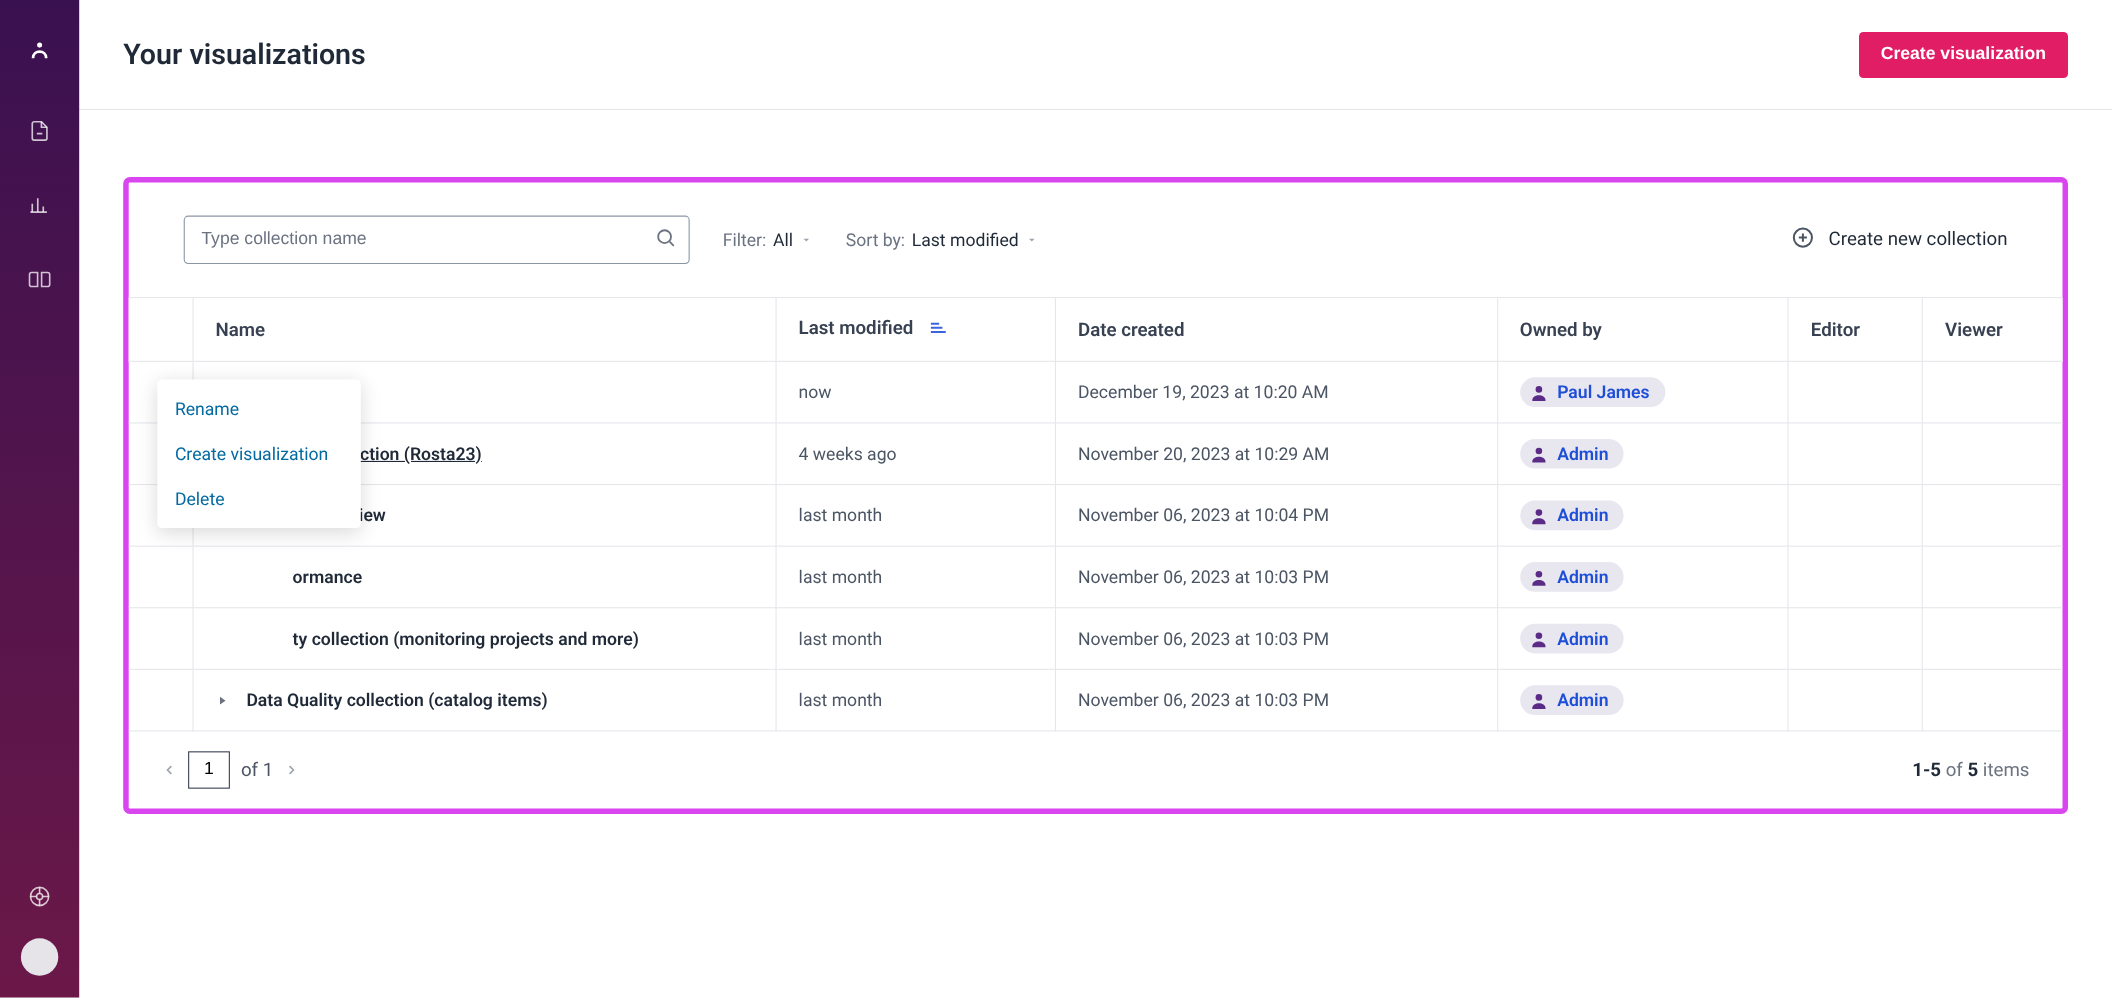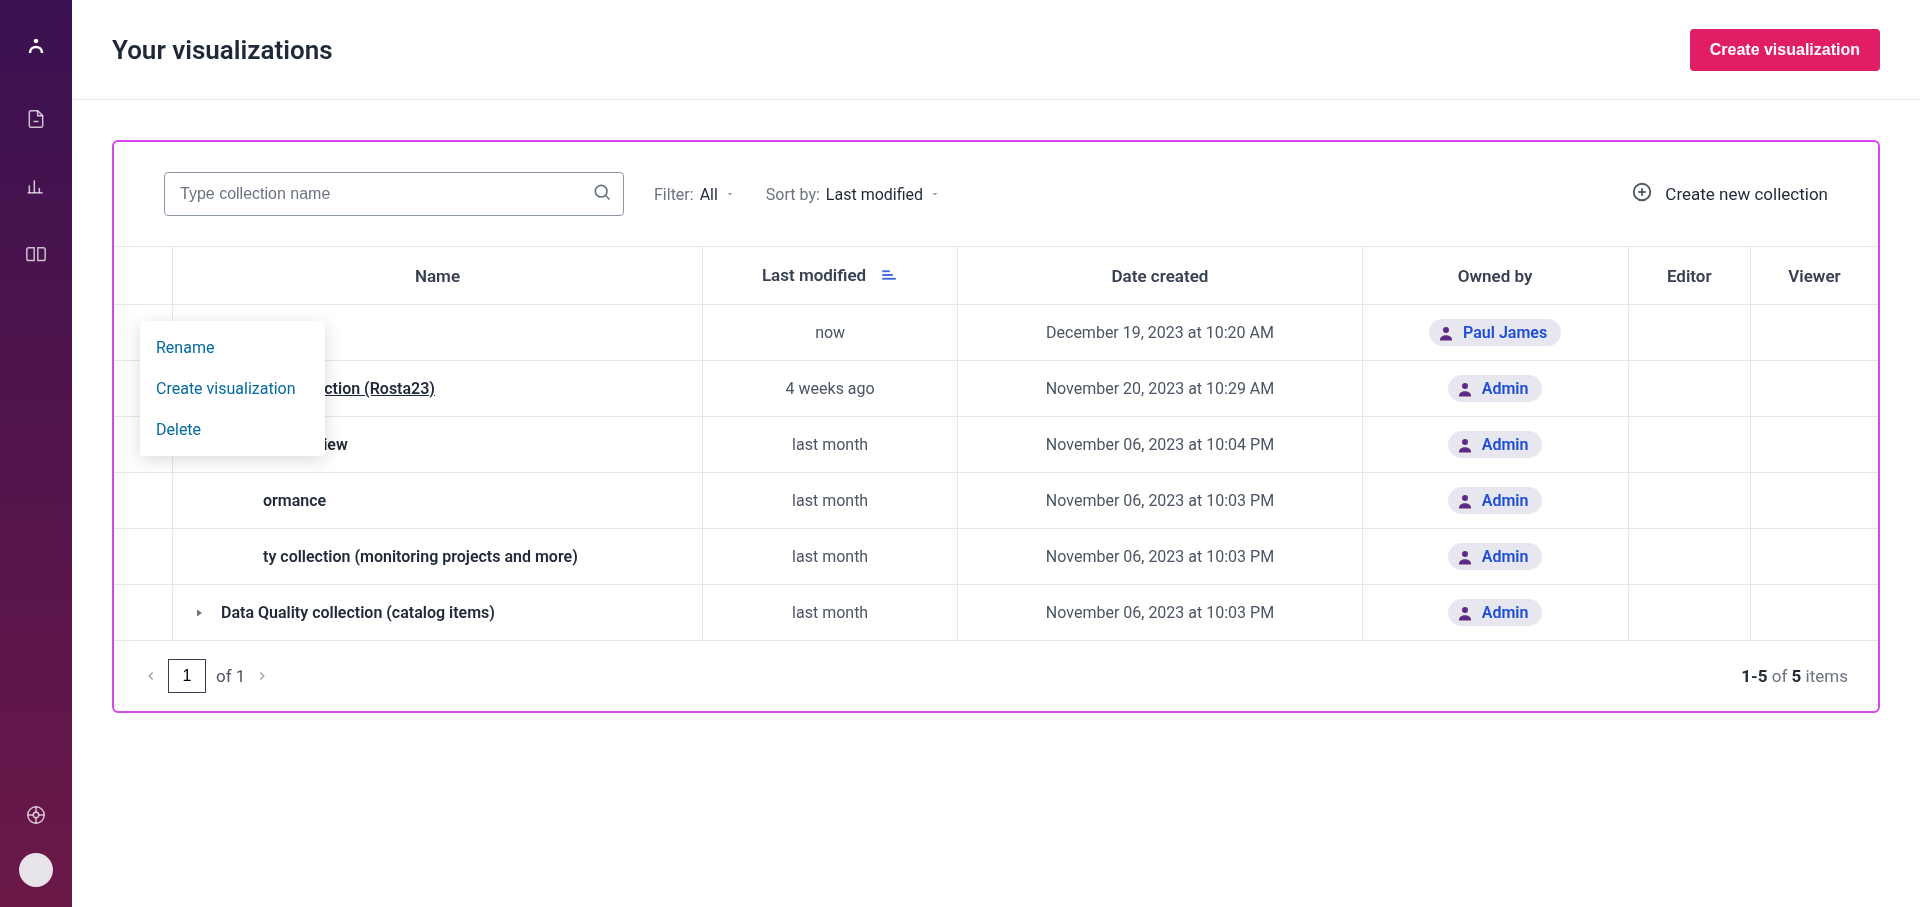--- a/index.html
+++ b/index.html
@@ -22,32 +22,32 @@
   position: relative;
 }
 .sidebar-logo { color: #ffffff; margin-bottom: 40px; display:flex; align-items:center; justify-content:center; }
 .sidebar-icon {
   width: 40px; height: 40px; display: flex; align-items: center;
   justify-content: center; color: rgba(255,255,255,0.75); margin-bottom: 28px;
   cursor: pointer;
 }
 .sidebar-bottom { position: absolute; bottom: 20px; display:flex; flex-direction:column; align-items:center; gap:18px; }
 .avatar { width: 34px; height: 34px; border-radius: 50%; background: #e6e3e9; }
-.main { flex: 1; display: flex; flex-direction: column; }
+.main { flex: 1; display: flex; flex-direction: column; gap: 21px; }
 .header {
   height: 100px; display: flex; align-items: center; justify-content: space-between;
   padding: 0 40px; border-bottom: 1px solid #e5e7eb;
 }
 .page-title { font-size: 26px; font-weight: 600; color: #1f2937; }
 .btn-primary {
   background: #e11d66; color: #ffffff; border: none; border-radius: 4px;
   padding: 12px 20px; font-size: 16px; font-weight: 600; cursor: pointer;
 }
 .content { padding: 40px; }
-.card { border: 2px solid #d946ef; border-radius: 6px; }
+.card { border: 5px solid #d946ef; border-radius: 6px; }
 .toolbar {
   display: flex; align-items: center; padding: 30px 50px 30px 50px; gap: 30px;
 }
 .search-wrap { position: relative; width: 460px; }
 .search-input {
   width: 100%; height: 44px; border: 1px solid #8b96a5; border-radius: 4px;
   padding: 0 45px 0 15px; font-size: 16px; color: #111827; background:#fff;
 }
 .search-input::placeholder { color: #6b7280; }
 .search-icon-wrap {
@@ -55,21 +55,21 @@
   color: #6b7280;
 }
 .filter, .sortby { display: flex; align-items: center; gap: 6px; font-size: 16px; color: #6b7280; cursor:pointer; }
 .filter .val, .sortby .val { color: #1f2937; }
 .chev { color: #9ca3af; }
 .spacer { flex: 1; }
 .create-col { display: flex; align-items: center; gap: 12px; font-size: 17px; color: #1f2937; cursor:pointer; }
 .plus-circle { color: #4b5563; }
 .table { width: 100%; border-collapse: collapse; }
 .table th, .table td {
-  border: 1px solid #e5e7eb; text-align: center; padding: 0 20px; font-weight: 400;
+  border: 1px solid #e5e7eb; text-align: left; padding: 0 20px; font-weight: 400;
 }
 .table th { height: 58px; font-size: 17px; font-weight: 600; color: #374151; background:#fff; }
 .table td { height: 56px; font-size: 16px; color: #4b5563; }
 .col-handle { width: 52px; border-left:none; }
 .col-name { min-width: 530px; }
 .col-mod { width: 265px; }
 .col-created { width: 425px; }
 .col-owner { width: 275px; }
 .col-editor { width: 125px; }
 .col-viewer { width: 130px; border-right:none; }

